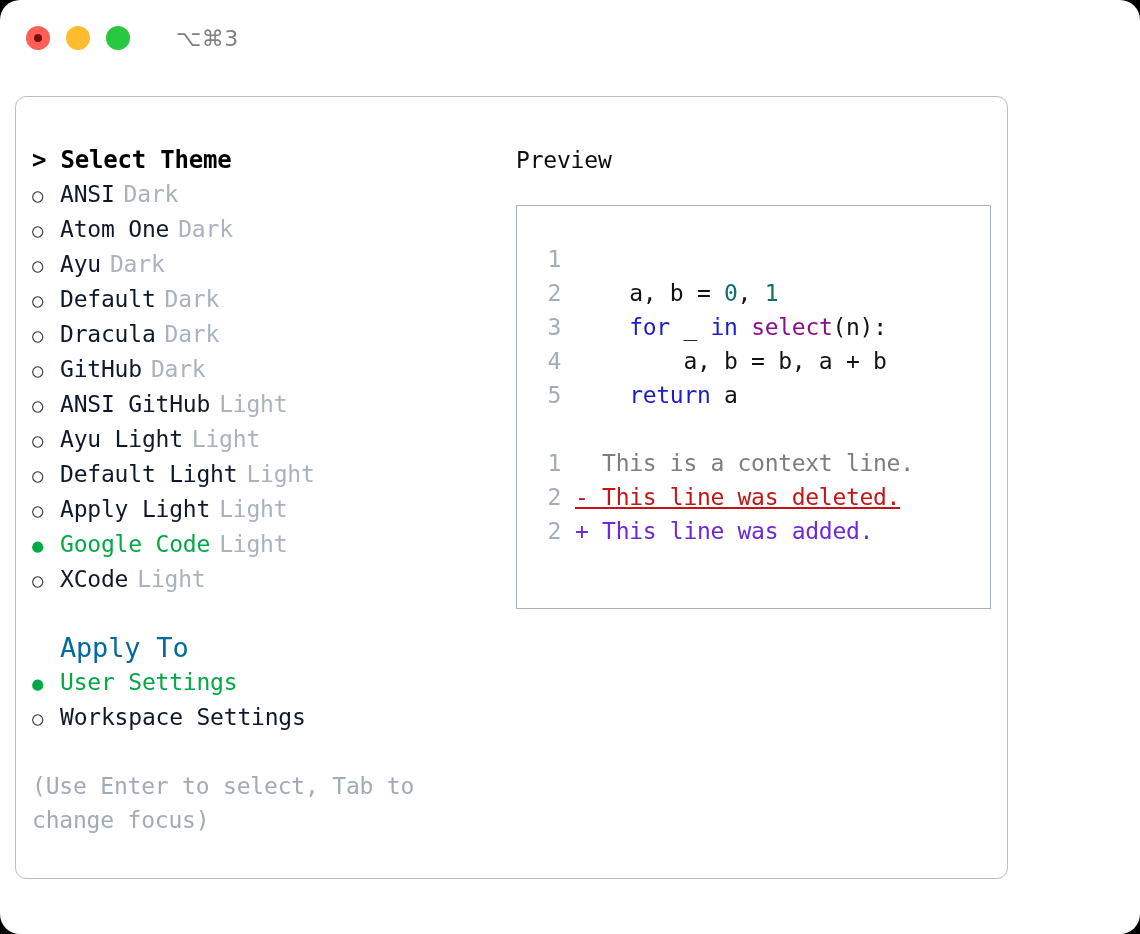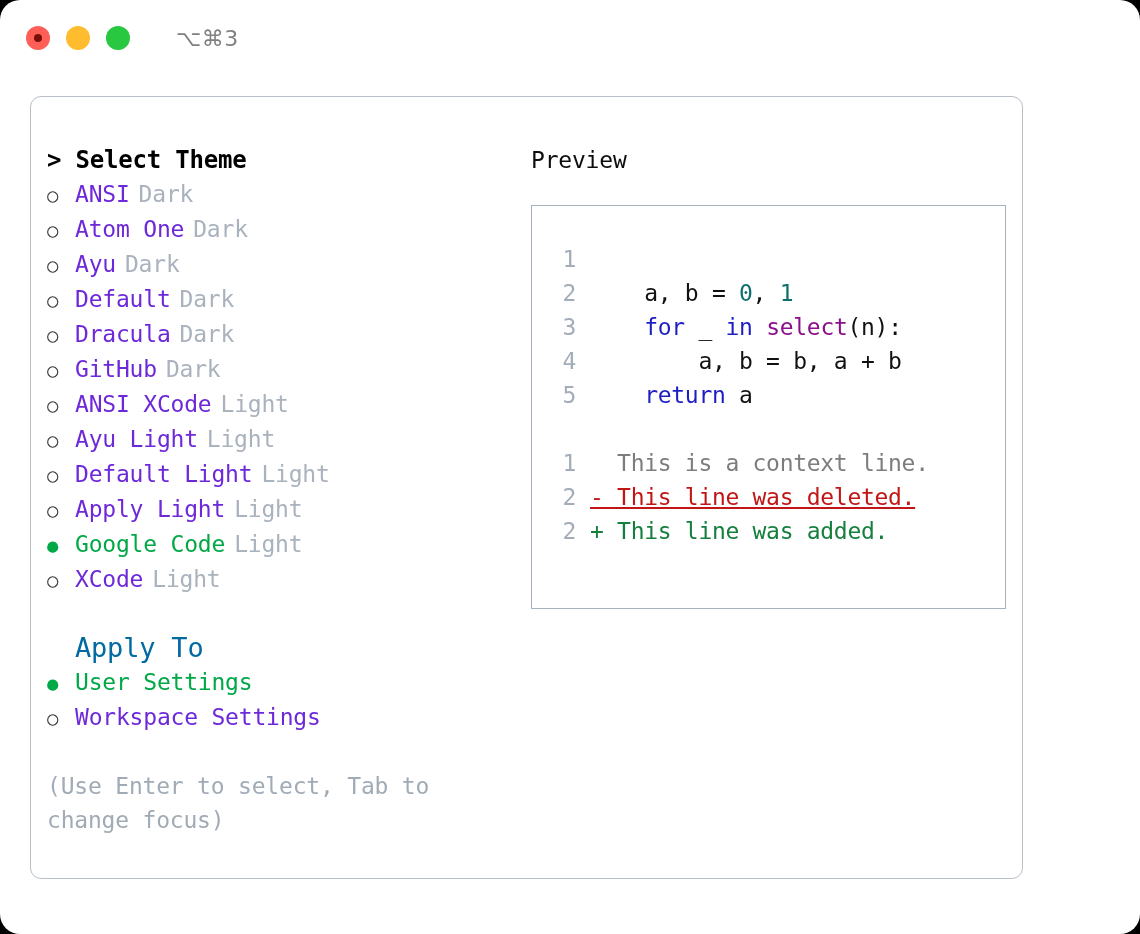--- a/index.html
+++ b/index.html
@@ -53,21 +53,21 @@
     margin-left: 30px;
     font-size: 22px;
     color: #808080;
     letter-spacing: 0.5px;
     font-family: "DejaVu Sans", "Liberation Sans", sans-serif;
   }
 
   
   #panel {
     position: absolute;
-    left: 30px;
+    left: 15px;
     top: 96px;
     width: 993px;
     height: 783px;
     border: 1px solid #b8bfc7;
     border-radius: 11px;
     box-sizing: border-box;
     background: #ffffff;
   }
   #panel-inner {
     display: flex;
@@ -97,21 +97,21 @@
     white-space: pre;
     letter-spacing: -0.2px;
   }
   .bullet {
     width: 28px;
     flex: 0 0 28px;
     font-size: 19px;
     color: #3a3a3a;
   }
   .bullet.sel { color: #00a846; font-size: 19px; }
-  .opt-name { color: #6d28d9; }
+  .opt-name { color: #0f172a; }
   .opt-row.selected .opt-name { color: #00a846; }
   .opt-cat  { color: #a9b2bd; padding-left: 9px; }
 
   .section-head {
     font-size: 27px;
     color: #0369a1;
     line-height: 34px;
     padding-left: 28px;
     letter-spacing: -0.2px;
     white-space: pre;
@@ -162,21 +162,21 @@
     padding-right: 14px;
   }
   .code-text { color: #111111; }
   .kw   { color: #1d1dc4; }
   .fn   { color: #8b0f8b; }
   .num  { color: #0f6e6e; }
   .blank-line { height: 34px; }
 
   .diff-ctx  { color: #7d7d7d; }
   .diff-del  { color: #c21616; text-decoration: underline; }
-  .diff-add  { color: #15803d; text-align: center; }
+  .diff-add  { color: #6d28d9; text-align: center; }
 </style>
 </head>
 <body>
 
 <div id="window">
 
   <div id="titlebar">
     <div class="traffic red">
       <span class="dot"></span>
     </div>
@@ -192,21 +192,21 @@
 
         <div class="list-head">&gt; Select Theme</div>
 
         <div id="theme-items">
             <div class="opt-row"><span class="bullet">○</span><span class="opt-name">ANSI</span><span class="opt-cat">Dark</span></div>
             <div class="opt-row"><span class="bullet">○</span><span class="opt-name">Atom One</span><span class="opt-cat">Dark</span></div>
             <div class="opt-row"><span class="bullet">○</span><span class="opt-name">Ayu</span><span class="opt-cat">Dark</span></div>
             <div class="opt-row"><span class="bullet">○</span><span class="opt-name">Default</span><span class="opt-cat">Dark</span></div>
             <div class="opt-row"><span class="bullet">○</span><span class="opt-name">Dracula</span><span class="opt-cat">Dark</span></div>
             <div class="opt-row"><span class="bullet">○</span><span class="opt-name">GitHub</span><span class="opt-cat">Dark</span></div>
-            <div class="opt-row"><span class="bullet">○</span><span class="opt-name">ANSI XCode</span><span class="opt-cat">Light</span></div>
+            <div class="opt-row"><span class="bullet">○</span><span class="opt-name">ANSI GitHub</span><span class="opt-cat">Light</span></div>
             <div class="opt-row"><span class="bullet">○</span><span class="opt-name">Ayu Light</span><span class="opt-cat">Light</span></div>
             <div class="opt-row"><span class="bullet">○</span><span class="opt-name">Default Light</span><span class="opt-cat">Light</span></div>
             <div class="opt-row"><span class="bullet">○</span><span class="opt-name">Apply Light</span><span class="opt-cat">Light</span></div>
             <div class="opt-row selected"><span class="bullet sel">●</span><span class="opt-name">Google Code</span><span class="opt-cat">Light</span></div>
             <div class="opt-row"><span class="bullet">○</span><span class="opt-name">XCode</span><span class="opt-cat">Light</span></div>
           </div>
 
         <div class="spacer-row"></div>
 
         <div class="section-head">Apply To</div>

